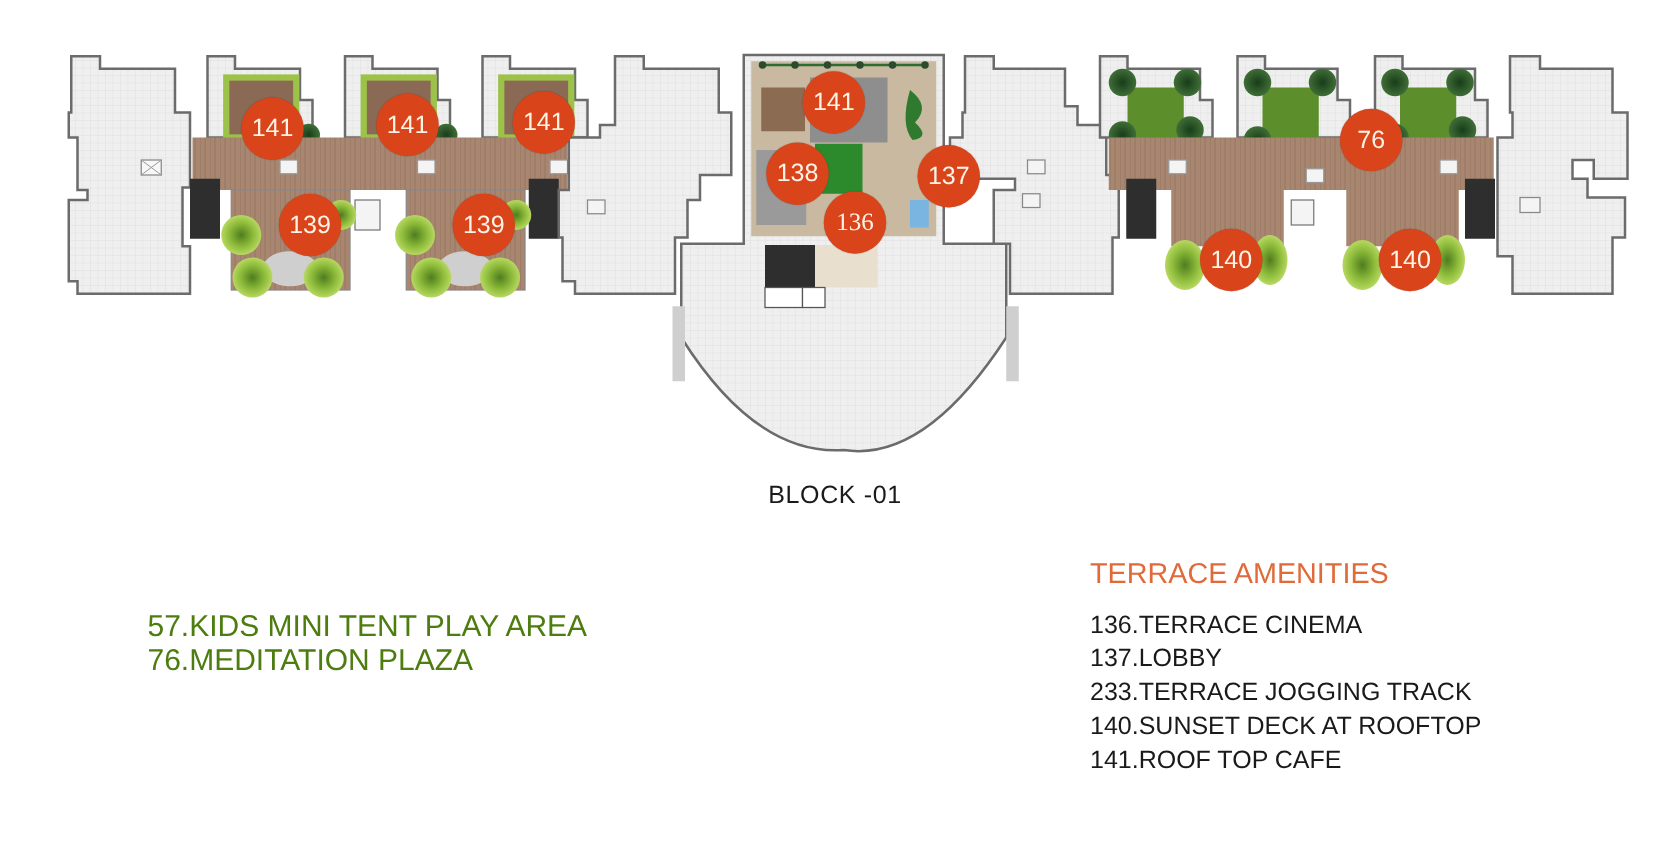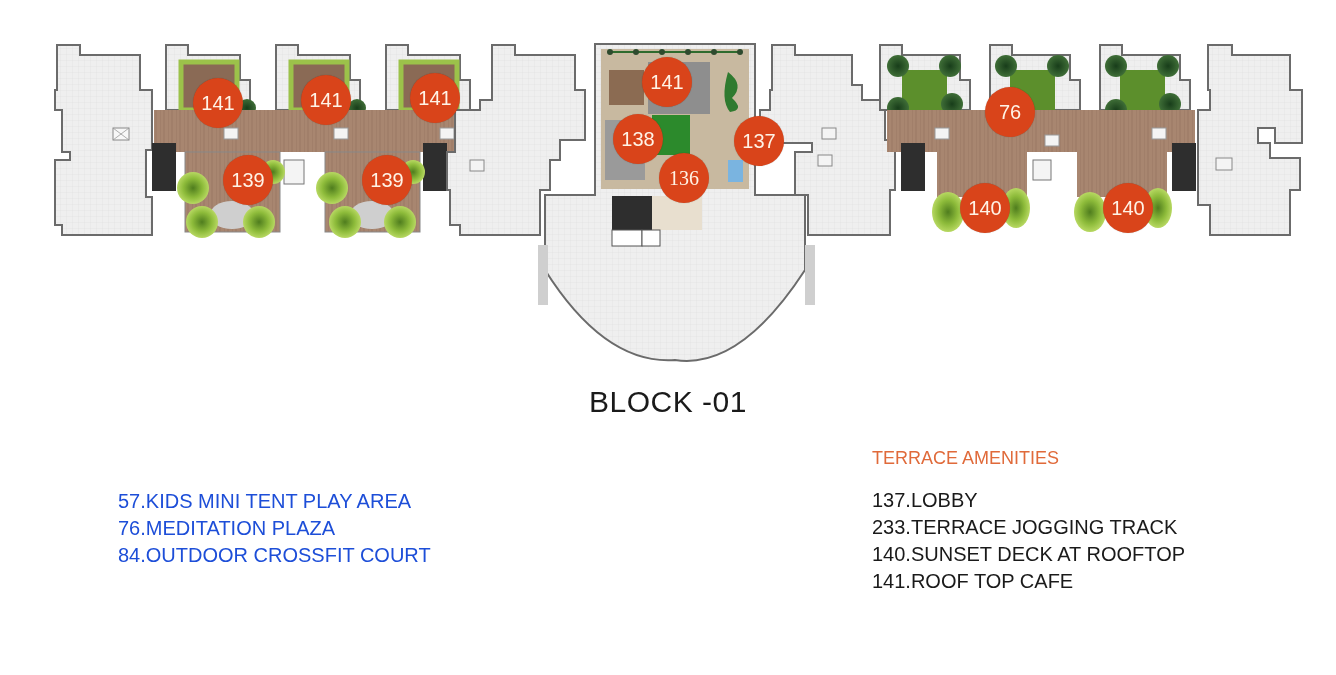--- a/index.html
+++ b/index.html
@@ -1,22 +1,22 @@
 <!DOCTYPE html>
 <html><head>
 <meta charset="utf-8">
 <style>
   html, body { margin:0; padding:0; background:#ffffff; }
   body { width:1336px; height:675px; position:relative; overflow:hidden; font-family:"Liberation Sans", sans-serif; }
   #plan { position:absolute; left:0; top:0; width:1336px; height:380px; }
   .marker { position:absolute; width:50px; height:50px; border-radius:50%; background:#d9441a; color:#fff3e6; font-family:"Liberation Sans", sans-serif; font-size:20px; display:flex; align-items:center; justify-content:center; box-shadow:0 0 1px rgba(0,0,0,0.3); }
-  .title { position:absolute; left:0; width:1336px; top:385px; text-align:center; font-size:30px; color:#1a1a1a; letter-spacing:0.5px; }
-  .legend-left { position:absolute; left:118px; top:488px; font-size:20px; line-height:25.5px; color:#1d4ed8; }
+  .title { position:absolute; left:0; width:1336px; top:385px; text-align:center; font-size:20px; color:#1a1a1a; letter-spacing:0.5px; }
+  .legend-left { position:absolute; left:118px; top:488px; font-size:24px; line-height:25.5px; color:#4d7c0f; }
   .legend-right { position:absolute; left:872px; top:444px; font-size:20px; color:#1a1a1a; }
-  .legend-right .heading { color:#e06a3a; font-size:18px; line-height:28px; margin-bottom:15px; }
+  .legend-right .heading { color:#e06a3a; font-size:23px; line-height:28px; margin-bottom:15px; }
   .legend-right .item { line-height:27px; }
   .legend-left .item { line-height:27px; }
 </style>
 </head>
 <body>
 
 <svg id="plan" width="1336" height="380" viewBox="0 0 1336 380" xmlns="http://www.w3.org/2000/svg">
   <defs>
     <pattern id="grid" width="6" height="6" patternUnits="userSpaceOnUse">
       <rect width="6" height="6" fill="#efefef"></rect>
@@ -150,31 +150,31 @@
 
 <div class="marker" style="left:193px;top:78px;">141</div>
 <div class="marker" style="left:301px;top:75px;">141</div>
 <div class="marker" style="left:410px;top:73px;">141</div>
 <div class="marker" style="left:223px;top:155px;">139</div>
 <div class="marker" style="left:362px;top:155px;">139</div>
 <div class="marker" style="left:642px;top:57px;">141</div>
 <div class="marker" style="left:613px;top:114px;">138</div>
 <div class="marker" style="left:734px;top:116px;">137</div>
 <div class="marker" style="left:659px;top:153px;font-family:Liberation Serif, serif;">136</div>
-<div class="marker" style="left:985px;top:87px;">76</div>
+<div class="marker" style="left:1072px;top:87px;">76</div>
 <div class="marker" style="left:960px;top:183px;">140</div>
 <div class="marker" style="left:1103px;top:183px;">140</div>
 
 <div class="title">BLOCK -01</div>
 
 <div class="legend-left">
   <div class="item">57.KIDS MINI TENT PLAY AREA</div>
   <div class="item">76.MEDITATION PLAZA</div>
-  <div class="item">84.OUTDOOR CROSSFIT COURT</div>
 </div>
 
 <div class="legend-right">
   <div class="heading">TERRACE AMENITIES</div>
+  <div class="item">136.TERRACE CINEMA</div>
   <div class="item">137.LOBBY</div>
   <div class="item">233.TERRACE JOGGING TRACK</div>
   <div class="item">140.SUNSET DECK AT ROOFTOP</div>
   <div class="item">141.ROOF TOP CAFE</div>
 </div>
 
 </body></html>

